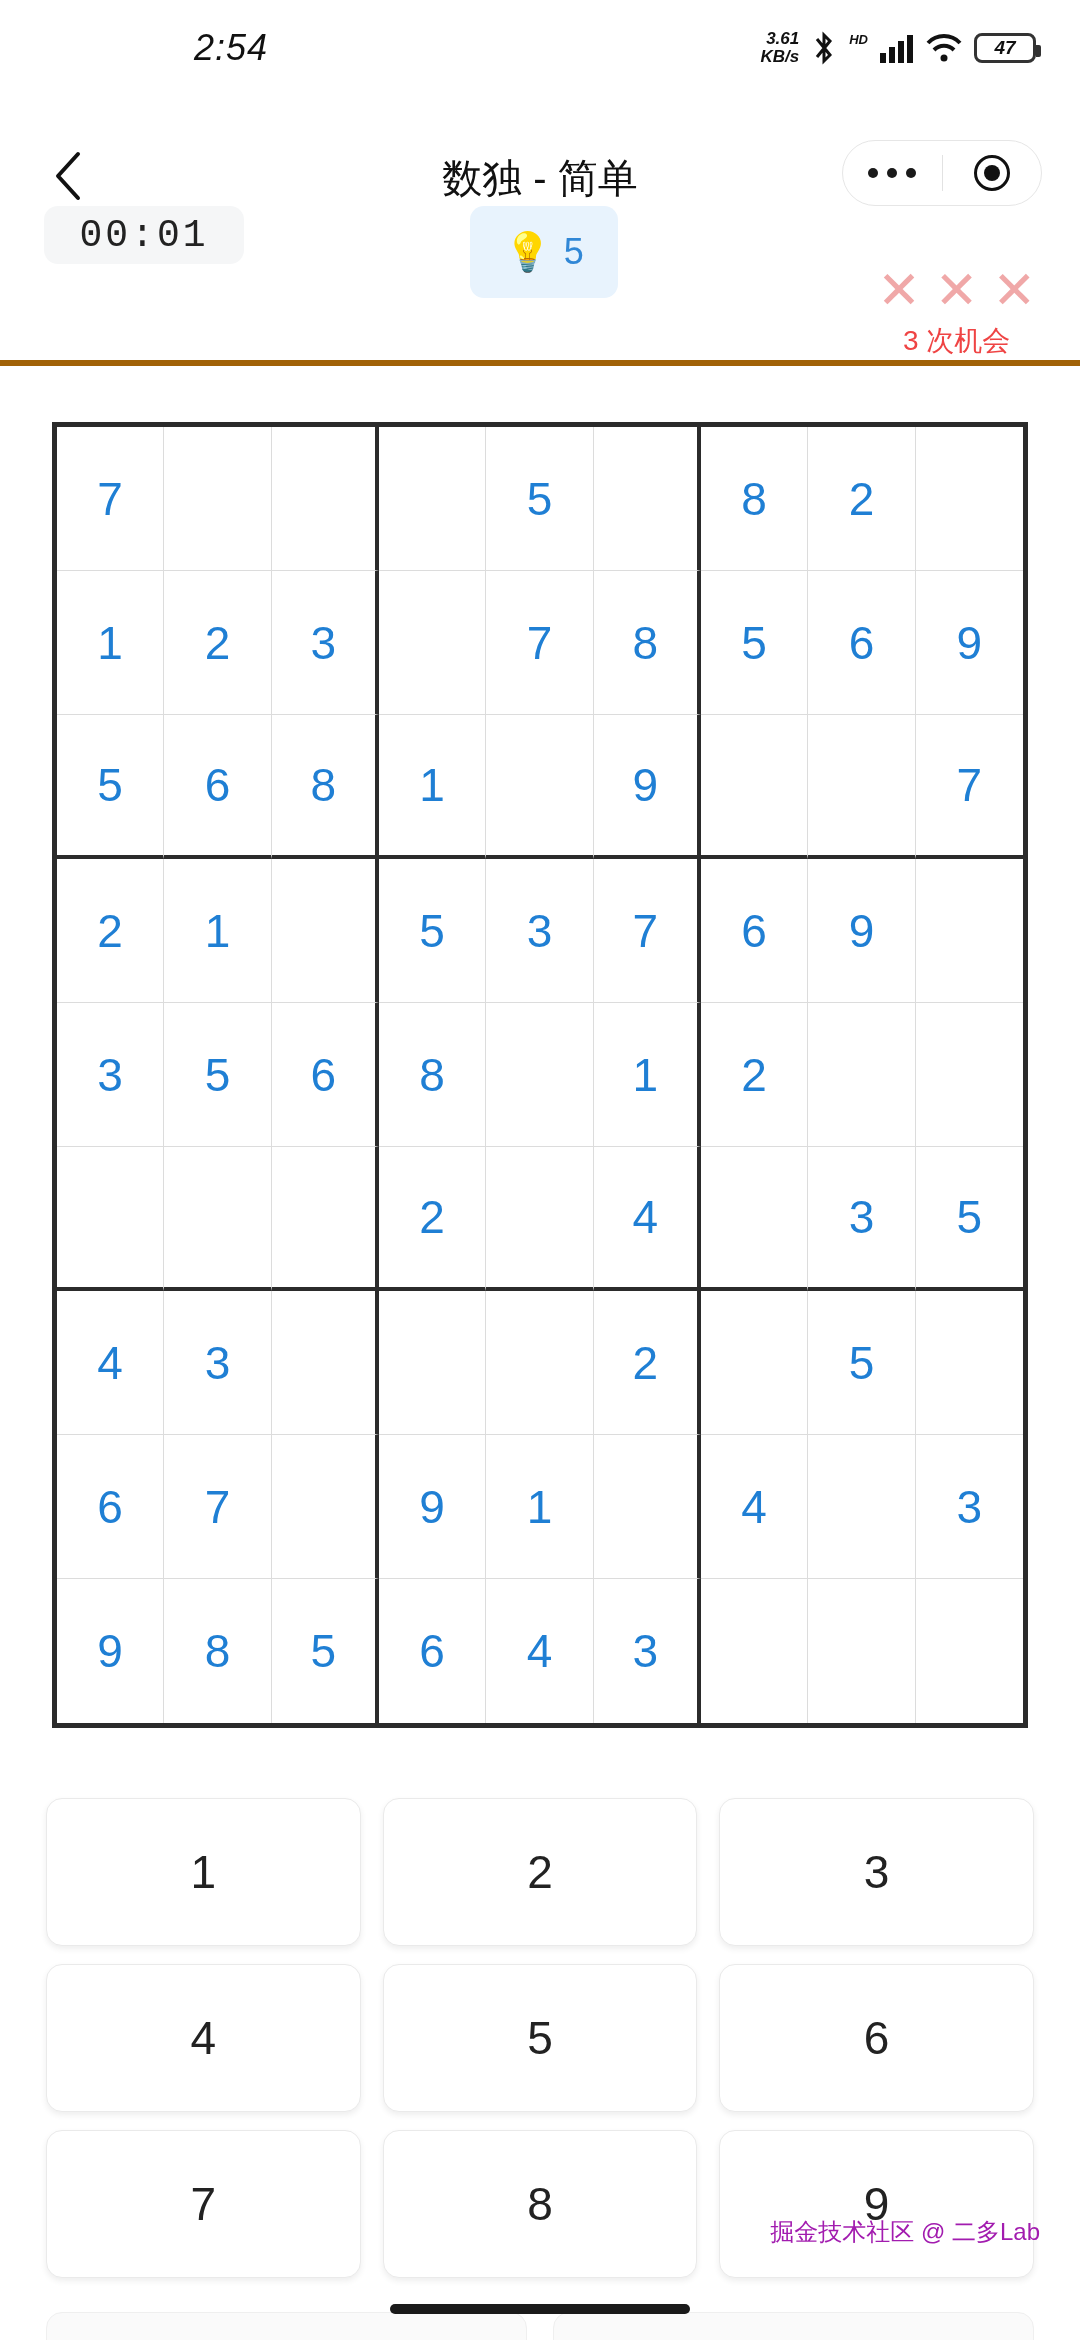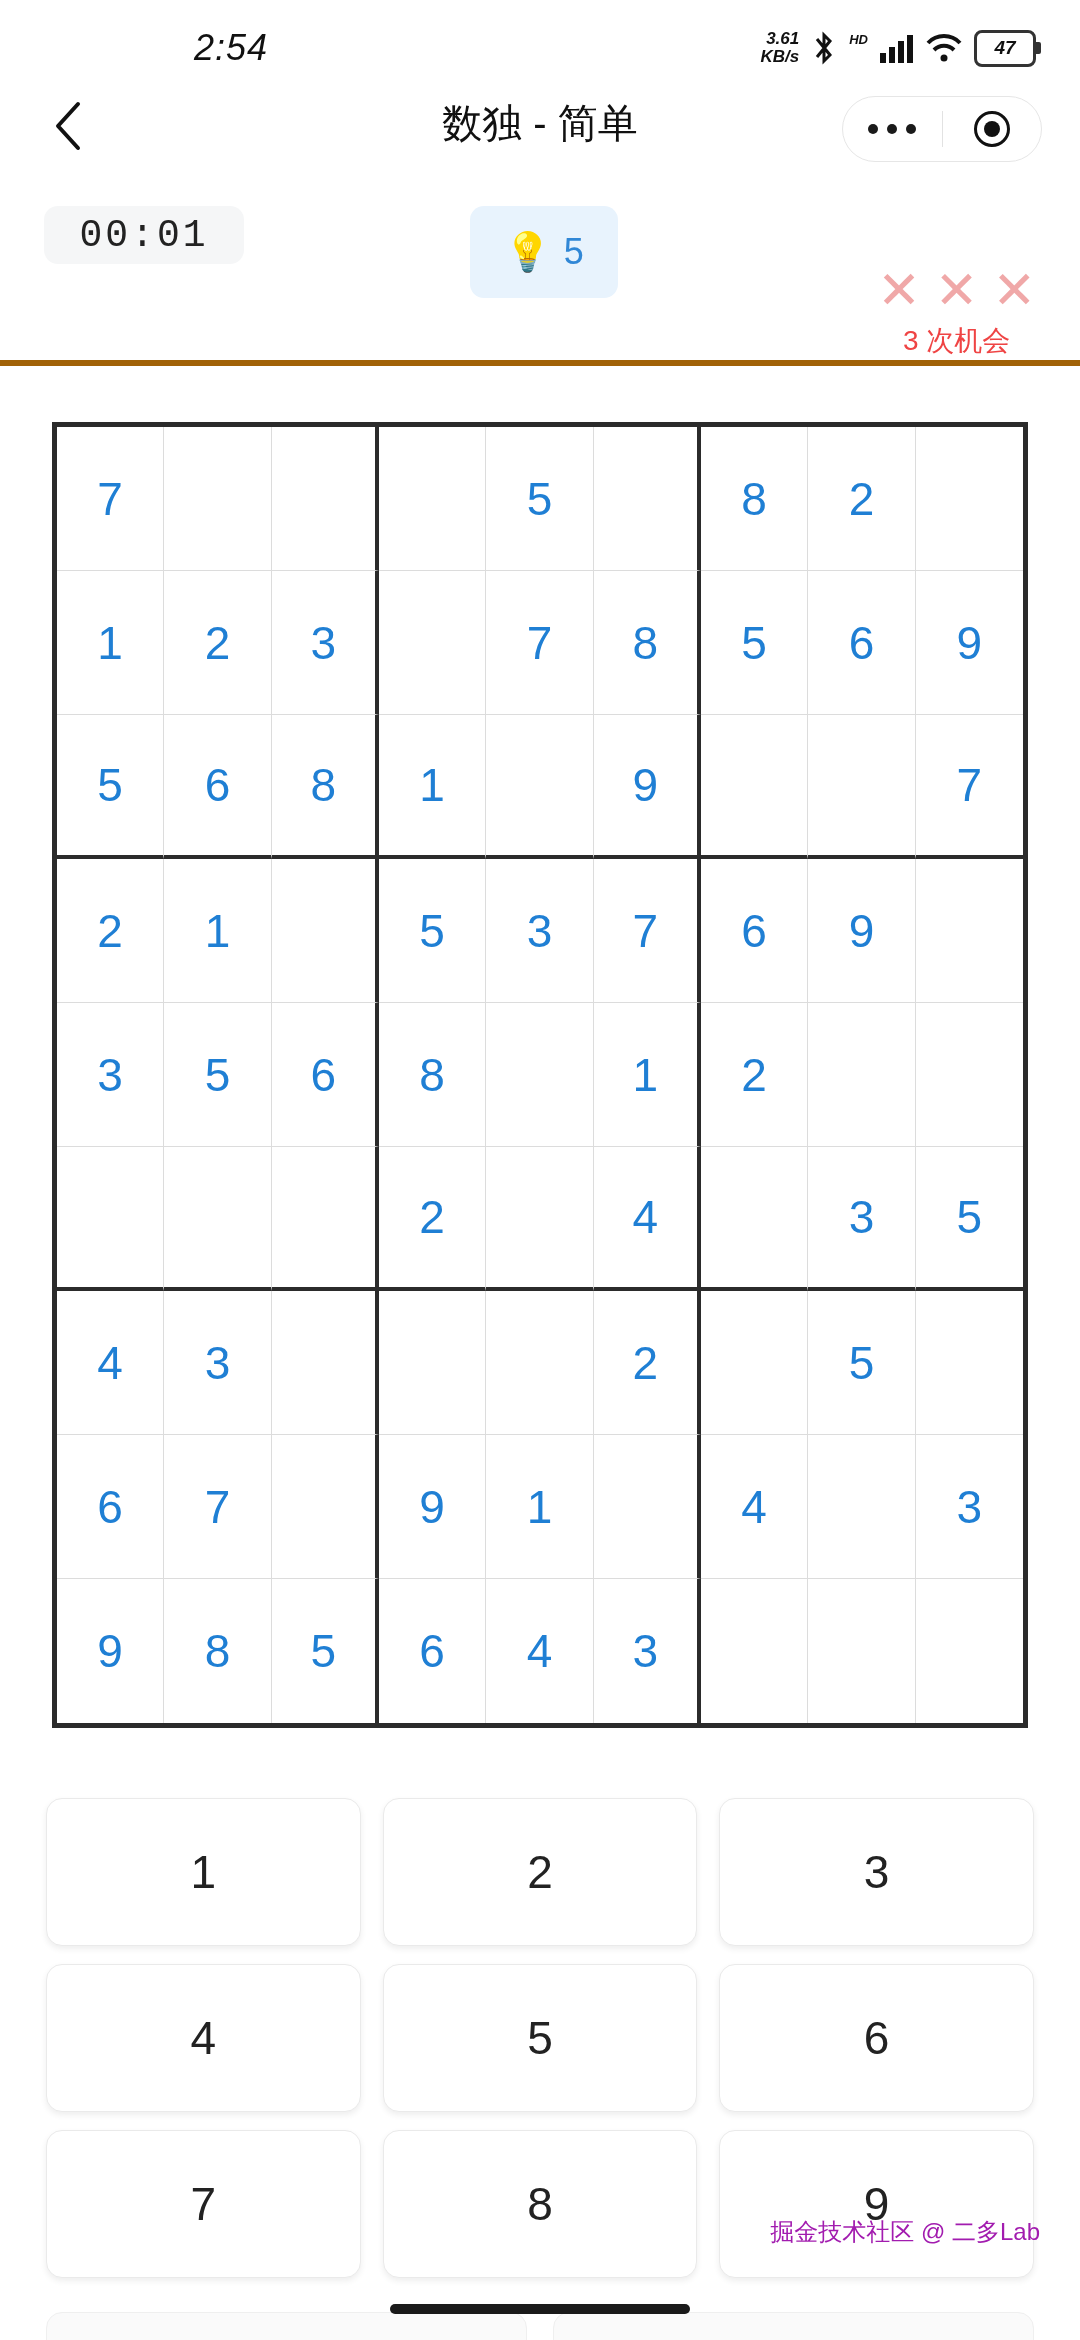--- a/index.html
+++ b/index.html
@@ -34,38 +34,38 @@
   }
   .net-speed {
     font-size: 17px;
     line-height: 18px;
     text-align: right;
     font-weight: 700;
   }
   .bt-icon svg, .sig-icon svg, .wifi-icon svg { display: block; }
   .hd-label { font-size: 13px; font-weight: 700; position: relative; top: -9px; }
   .battery {
-    width: 62px; height: 37px;
+    width: 62px; height: 30px;
     border: 3px solid #333;
     border-radius: 8px;
     position: relative;
     display: flex; align-items: center; justify-content: center;
     font-size: 19px; font-weight: 700;
   }
   .battery:after {
     content: "";
     position: absolute; right: -8px; top: 9px;
     width: 5px; height: 12px; background: #333; border-radius: 0 2px 2px 0;
   }
 
   
   .nav-bar {
     height: 110px;
     display: flex;
-    align-items: flex-start;
+    align-items: flex-end;
     padding: 0 38px;
     position: relative;
     gap: 12px;
   }
   .back-btn {
     width: 60px; height: 60px;
     display: flex; align-items: center; justify-content: center;
   }
   .back-btn svg { display: block; }
   .nav-title {

